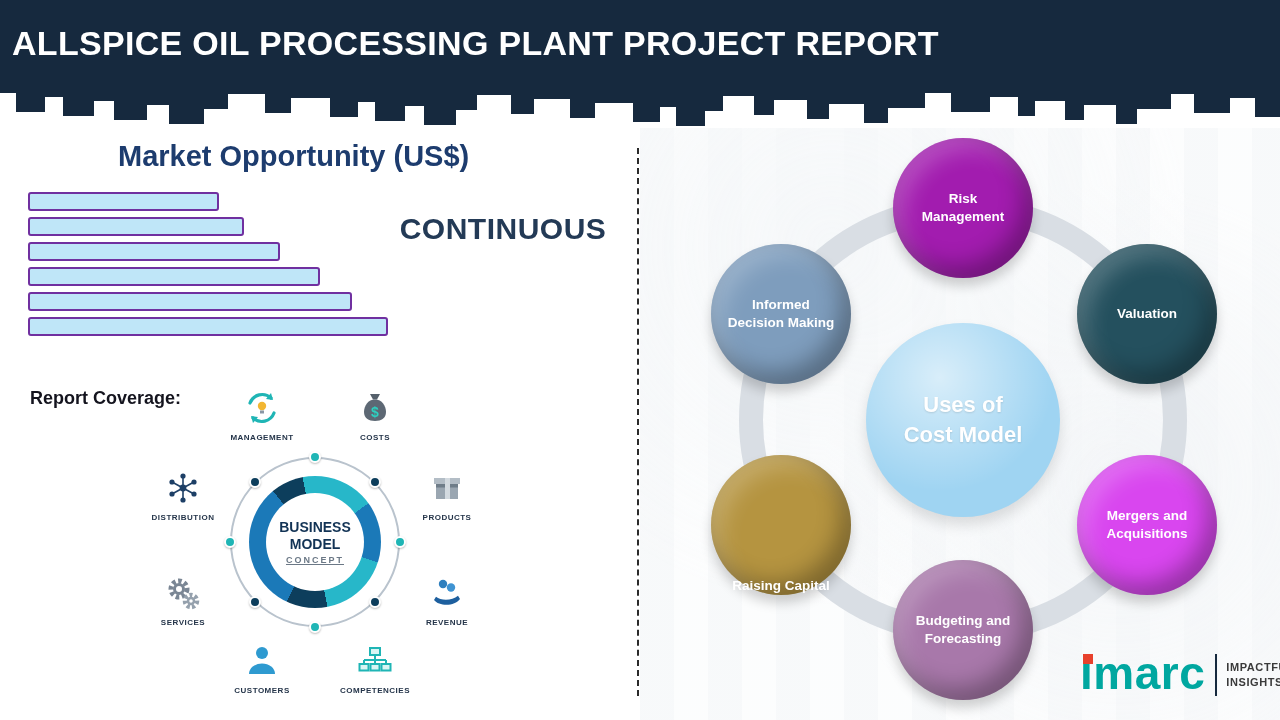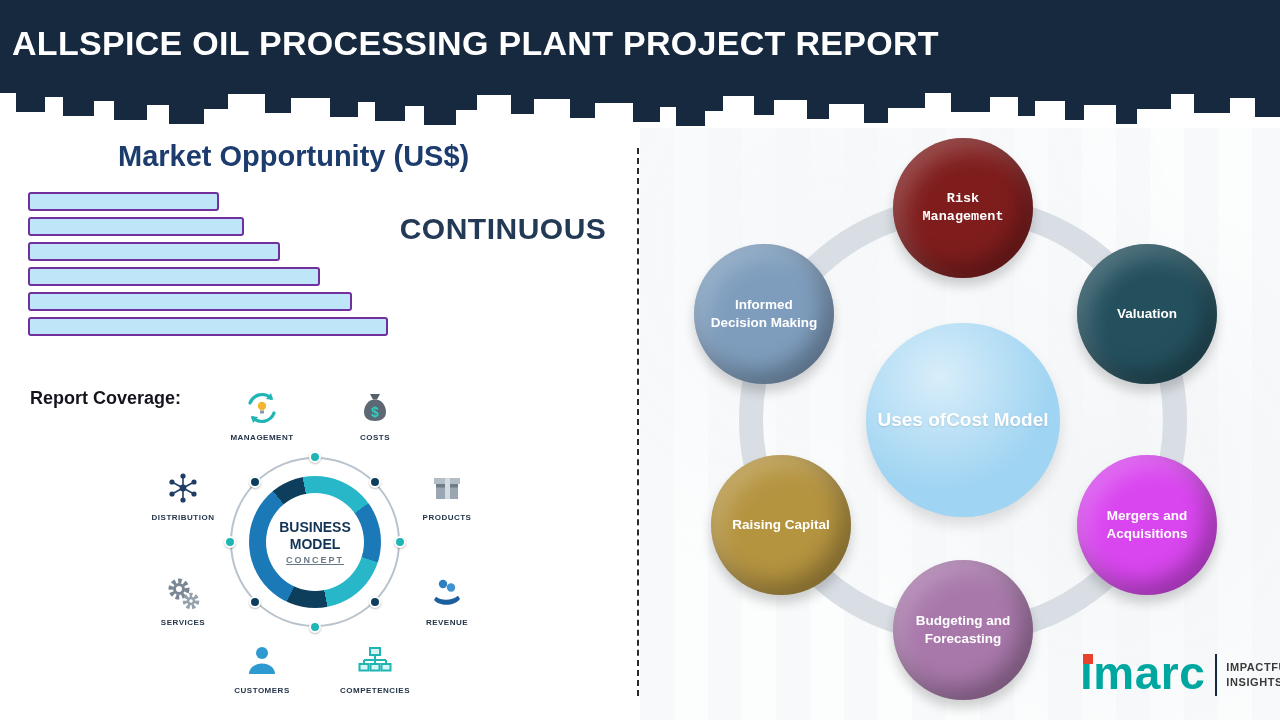--- a/index.html
+++ b/index.html
@@ -56,33 +56,33 @@
   .bm-item .lbl { display:block; font-size:8px; font-weight:700; color:#25354a; letter-spacing:.5px; margin-top:3px; }
   .bm-item svg { display:inline-block; }
 
   
   .separator { position:absolute; left:637px; top:148px; height:548px; border-left:2px dashed #2a2a2a; }
 
   
   .ring-bg { position:absolute; left:739px; top:196px; width:448px; height:448px;
              border:24px solid #d9dee4; border-radius:50%; }
   .center-circle { position:absolute; left:866px; top:323px; width:194px; height:194px; border-radius:50%;
-      display:flex; flex-direction:row; align-items:center; justify-content:center; text-align:center;
-      color:#ffffff; font-weight:800; font-size:19px; line-height:1.35; z-index:3;
+      display:flex; flex-direction:column; align-items:center; justify-content:center; text-align:center;
+      color:#ffffff; font-weight:800; font-size:22px; line-height:1.35; z-index:3;
       box-shadow:0 8px 14px rgba(0,0,0,.12); }
   .center-circle::before { content:''; position:absolute; inset:0; border-radius:50%;
       background:radial-gradient(circle at 38% 28%, rgba(255,255,255,.6), rgba(255,255,255,0) 62%); }
   .center-circle span { position:relative; z-index:1; text-shadow:0 1px 2px rgba(0,0,0,.12); }
 
   .satellite { position:absolute; width:140px; height:140px; border-radius:50%; z-index:2;
       display:flex; align-items:center; justify-content:center; text-align:center;
       color:#fff; font-weight:700; font-size:13.5px; line-height:1.3; padding:0 16px;
       box-shadow: inset -10px -12px 22px rgba(0,0,0,.30), inset 10px 12px 22px rgba(255,255,255,.22), 0 8px 12px rgba(0,0,0,.18); }
   .sat-risk      { left:893px;  top:138px; }
-  .sat-informed  { left:694px;  top:244px; }
+  .sat-informed  { left:711px;  top:244px; }
   .sat-valuation { left:1077px; top:244px; }
   .sat-raising   { left:711px;  top:455px; }
   .sat-mergers   { left:1077px; top:455px; }
   .sat-budgeting { left:893px;  top:560px; }
 
   
   .logo { position:absolute; left:1080px; top:650px; display:flex; align-items:center; z-index:6; }
   .logo-brand { position:relative; font-size:46px; font-weight:800; letter-spacing:.5px; line-height:1; }
   .logo-dot { position:absolute; width:10px; height:10px; left:3px; top:4px; }
   .logo-divider { width:2px; height:42px; background:#16293e; margin:4px 9px 0 10px; }
@@ -279,33 +279,33 @@
 
 <div class="separator"></div>
 
 <div class="ring-bg"></div>
 
 <div class="center-circle" style="background-color: rgb(159, 212, 242);">
   <span>Uses of</span>
   <span>Cost Model</span>
 </div>
 
-<div class="satellite sat-risk" style="background-color: #7f1d1d; font-family: Liberation Mono, monospace;">
+<div class="satellite sat-risk" style="background-color: #a21caf;">
   <span>Risk Management</span>
 </div>
 <div class="satellite sat-valuation" style="background-color: rgb(36, 80, 94);">
   <span>Valuation</span>
 </div>
 <div class="satellite sat-mergers" style="background-color: #d946ef;">
   <span>Mergers and Acquisitions</span>
 </div>
 <div class="satellite sat-budgeting" style="background-color: rgb(168, 120, 170);">
   <span>Budgeting and Forecasting</span>
 </div>
-<div class="satellite sat-raising" style="background-color: rgb(181, 148, 64);">
+<div class="satellite sat-raising" style="background-color: rgb(181, 148, 64); align-items: flex-end;">
   <span>Raising Capital</span>
 </div>
 <div class="satellite sat-informed" style="background-color: rgb(126, 157, 189);">
   <span>Informed Decision Making</span>
 </div>
 
 <div class="logo">
   <div class="logo-brand" style="color: rgb(0, 167, 160);">
     <span>imarc</span>
     <span class="logo-dot" style="background-color: rgb(232, 65, 44);"></span>

